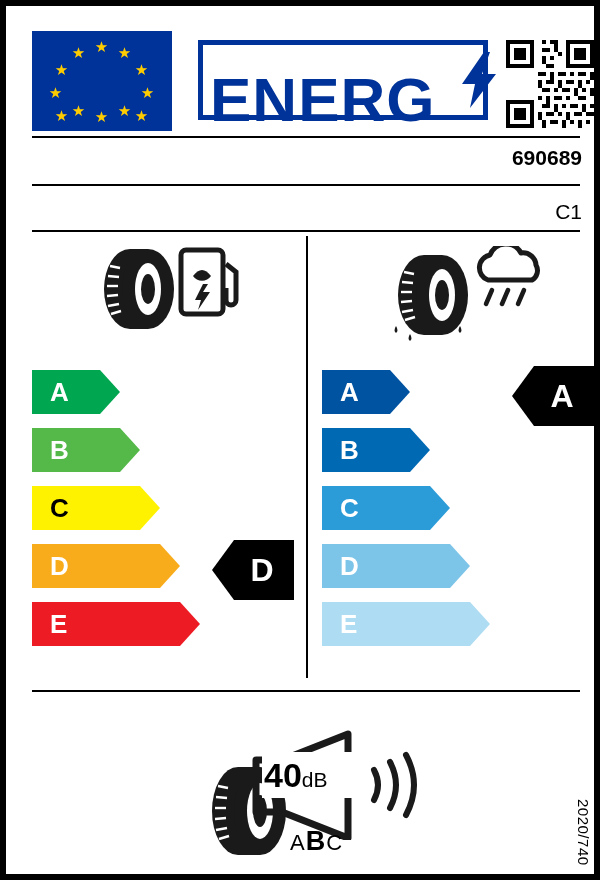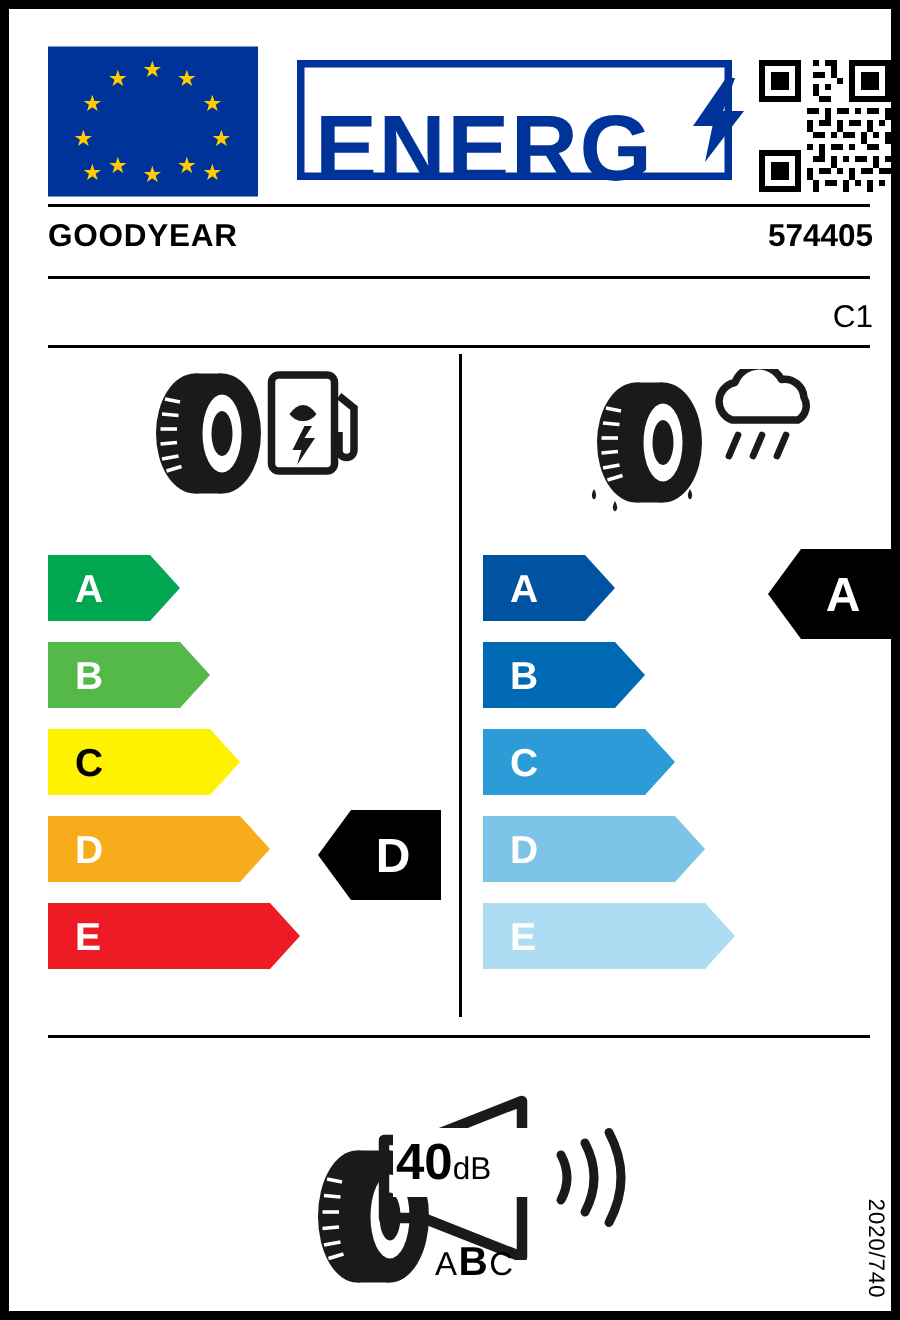--- a/index.html
+++ b/index.html
@@ -341,22 +341,21 @@
           <rect x="14" y="20" width="1" height="2"></rect>
             <rect x="16" y="20" width="1" height="1"></rect>
           <rect x="18" y="20" width="1" height="2"></rect>
             <rect x="20" y="20" width="1" height="1"></rect>
         </g>
       </svg>
     </div>
 
     <div class="hr" style="left:14px; top:118px; width:548px;"></div>
 
-    <div class="brand">GOODYEAR</div>
-    <div class="code">574405</div>
+    <div class="code">690689</div>
 
     <div class="hr" style="left:14px; top:166px; width:548px;"></div>
 
     <div class="tyre-class">C1</div>
 
     <div class="hr" style="left:14px; top:212px; width:548px;"></div>
 
     <div class="vr" style="left:288px; top:218px; height:442px;"></div>
 
     <div class="pictos">

